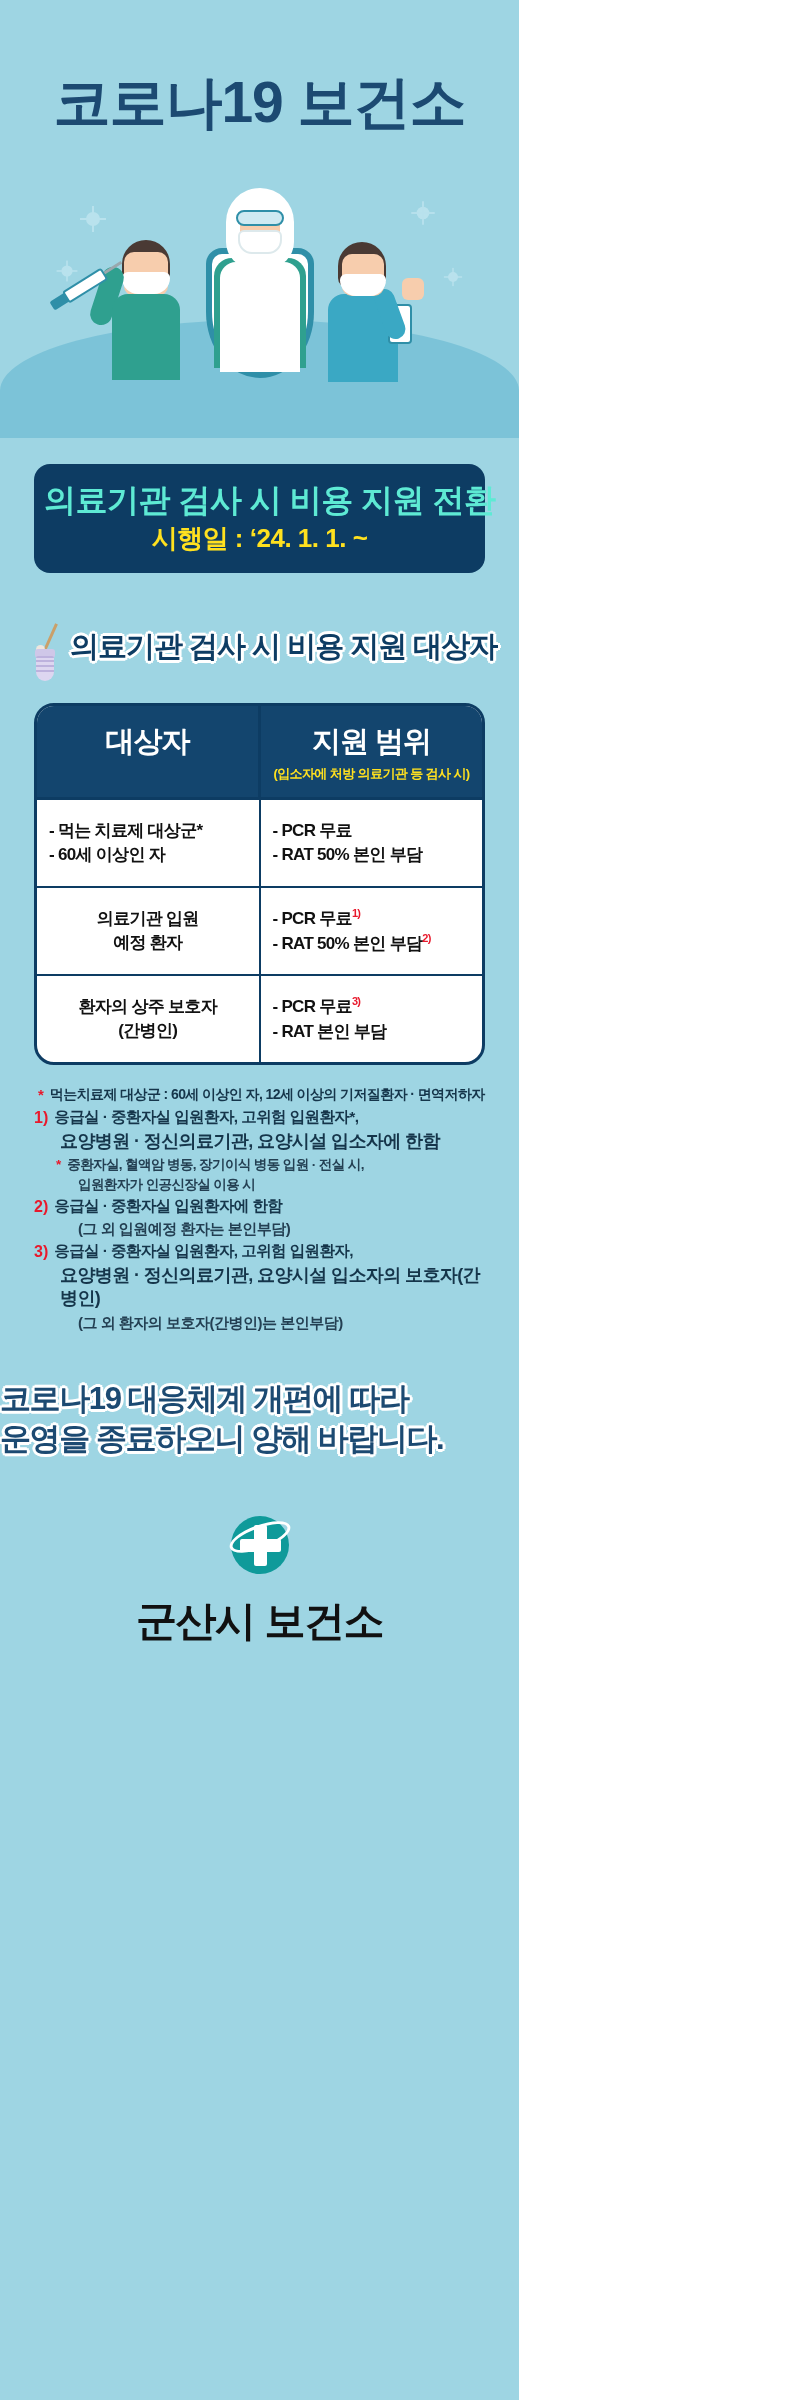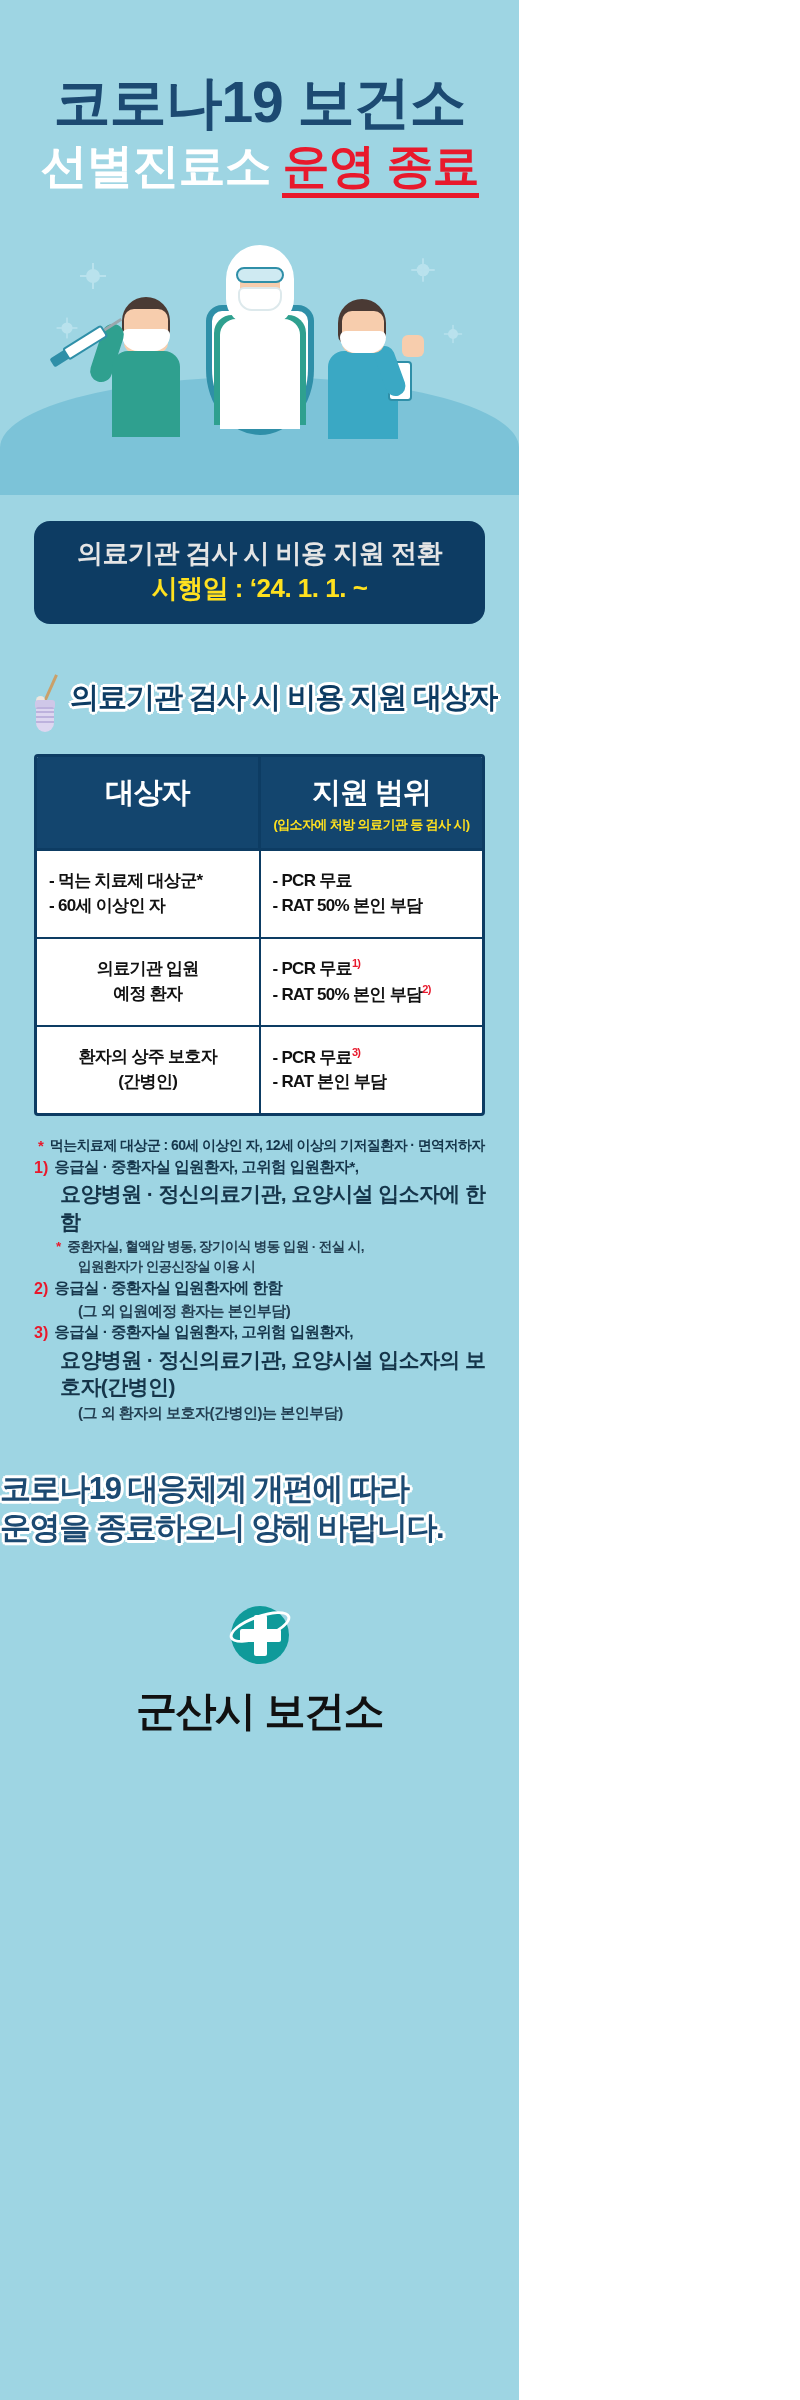--- a/index.html
+++ b/index.html
@@ -215,22 +215,22 @@
 
   
   .banner {
     margin: 26px 34px 0 34px;
     background: #0d3c63;
     border-radius: 16px;
     padding: 16px 10px 18px 10px;
     text-align: center;
   }
   .banner-line1 {
-    color: #e5e5e5;
-    font-size: 26px;
+    color: #5eead4;
+    font-size: 32px;
     font-weight: 900;
     letter-spacing: -0.5px;
     line-height: 1.25;
     white-space: nowrap;
   }
   .banner-line2 {
     color: #ffe11f;
     font-size: 26px;
     font-weight: 900;
     letter-spacing: -0.5px;
@@ -287,21 +287,21 @@
       -2px  2px 0 #fff,  2px  2px 0 #fff,
       -3px 0 0 #fff, 3px 0 0 #fff, 0 -3px 0 #fff, 0 3px 0 #fff;
     white-space: nowrap;
     padding-bottom: 2px;
   }
 
   
   .table {
     margin: 16px 34px 0 34px;
     border: 3px solid #0d3c63;
-    border-radius: 4px;
+    border-radius: 20px;
     overflow: hidden;
     background: #ffffff;
   }
   .thead {
     display: flex;
     background: #13456e;
     border-bottom: 3px solid #0d3c63;
   }
   .thead .th {
     flex: 1;
@@ -360,21 +360,21 @@
     color: #e8192c;
     font-weight: 900;
     flex: 0 0 auto;
   }
   .note .text { font-weight: 800; letter-spacing: -0.6px; }
   .note.lvl1 { font-size: 14px; padding-left: 8px; }
   .note.lvl1 .marker { font-size: 15px; }
   .note.lvl2 { font-size: 15.5px; padding-left: 4px; }
   .note.lvl2 .marker { font-size: 16px; }
   .note.sub { font-size: 13.5px; padding-left: 26px; color: #233f52; }
-  .note.cont { font-size: 21px; padding-left: 30px; font-weight: 800; letter-spacing: -0.6px; }
+  .note.cont { font-size: 18px; padding-left: 30px; font-weight: 800; letter-spacing: -0.6px; }
   .note.subcont { font-size: 13.5px; padding-left: 48px; color: #233f52; font-weight: 800; letter-spacing: -0.6px; }
   .note.paren { font-size: 15px; padding-left: 48px; color: #233f52; font-weight: 700; letter-spacing: -0.5px; }
 
   
   .closing {
     margin-top: 46px;
     text-align: left;
     color: #1c4a72;
     font-size: 31px;
     font-weight: 900;
@@ -429,23 +429,20 @@
 </style>
 </head>
 <body>
 
 <div class="canvas-filler"></div>
 
 <div class="poster">
 
   <div class="title-block">
     <div class="title-line1">코로나19 보건소</div>
-    <div class="title-line2">
-      <span class="title-white">선별진료소</span><span class="title-red">운영 종료</span>
-    </div>
   </div>
 
   <div class="illustration">
     <div class="ill-bg"></div>
     <span class="virus v1"></span>
     <span class="virus v2"></span>
     <span class="virus v3"></span>
     <span class="virus v4"></span>
 
     <div class="fig-left">

